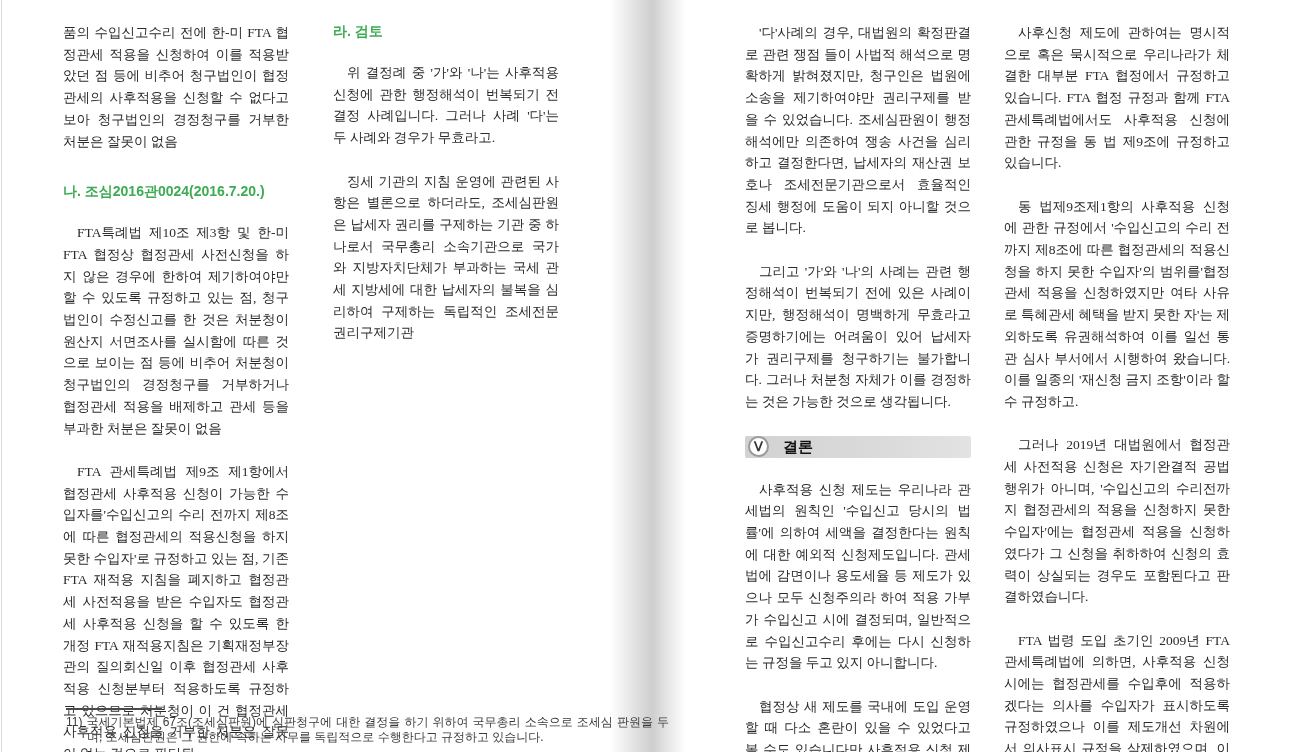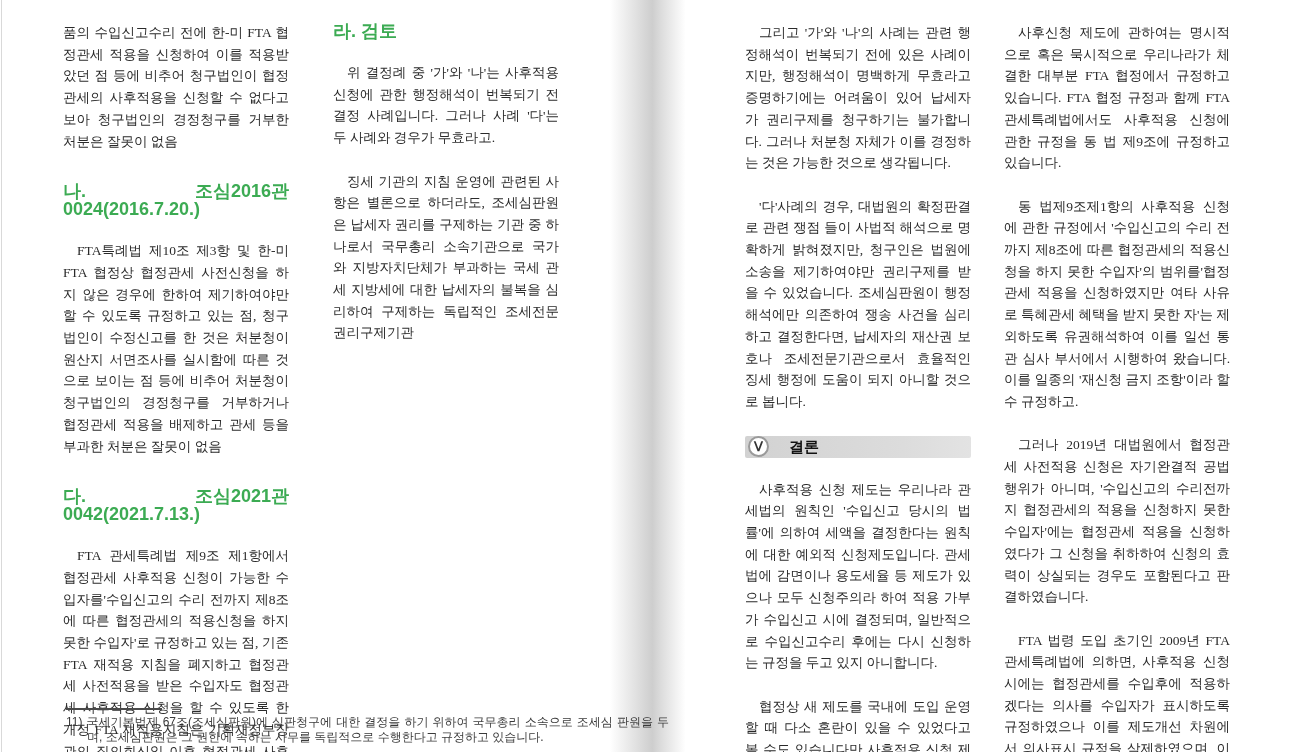--- a/index.html
+++ b/index.html
@@ -14,38 +14,38 @@
   }
   .col{position:absolute;top:22px;font-size:13.5px;line-height:21.7px;text-align:justify;}
   .col p{margin:0 0 21.7px 0;text-indent:14px;}
   .col p.no-indent{text-indent:0;}
   .col1{left:63px;width:226px;}
   .col2{left:333px;width:226px;}
   .col3{left:745px;width:226px;}
   .col4{left:1004px;width:226px;}
   .case-heading{
     font-family:"Liberation Sans","DejaVu Sans",sans-serif;font-weight:bold;
-    color:#3cab53;font-size:18px;line-height:18px;margin:30px 0 22px 0;text-indent:0;
+    color:#3cab53;font-size:14px;line-height:18px;margin:30px 0 22px 0;text-indent:0;
   }
   .col .case-heading:first-child{margin-top:0;}
   .section-bar{
     height:22px;margin:23px 0 21px 0;border-radius:2px;
     background:linear-gradient(90deg,#d2d2d2 0%,#dcdcdc 70%,#e3e3e3 100%);
     display:flex;align-items:center;
   }
   .numeral-badge{
     width:21px;height:21px;box-sizing:border-box;border-radius:50%;
     background:#ffffff;border:2px solid #9a9a9a;margin-left:3px;
     display:flex;align-items:center;justify-content:center;
     font-family:"Liberation Serif",serif;font-size:13px;font-weight:bold;color:#333333;
     text-indent:0;
   }
   .section-label{
     font-family:"Liberation Sans","DejaVu Sans",sans-serif;font-weight:bold;
-    font-size:15px;color:#111111;margin-left:20px;text-indent:0;
+    font-size:15px;color:#111111;margin-left:14px;text-indent:0;
   }
   .footnote-rule{position:absolute;left:66px;top:708px;width:96px;height:2px;background:#4a4a4a;}
   .footnote{
     position:absolute;left:66px;top:715px;width:582px;
     font-family:"Liberation Sans","DejaVu Sans",sans-serif;
     font-size:12px;line-height:14.5px;color:#3a3a3a;
     padding-left:21px;text-indent:-21px;text-align:justify;
   }
 </style>
 </head>
@@ -53,36 +53,35 @@
 
 <div class="canvas">
 
   <div class="page-edge-left"></div>
   <div class="gutter"></div>
 
   <div class="col col1">
     <p class="no-indent">품의 수입신고수리 전에 한-미 FTA 협정관세 적용을 신청하여 이를 적용받았던 점 등에 비추어 청구법인이 협정관세의 사후적용을 신청할 수 없다고 보아 청구법인의 경정청구를 거부한 처분은 잘못이 없음</p>
     <div class="case-heading">나. 조심2016관0024(2016.7.20.)</div>
     <p>FTA특례법 제10조 제3항 및 한-미 FTA 협정상 협정관세 사전신청을 하지 않은 경우에 한하여 제기하여야만 할 수 있도록 규정하고 있는 점, 청구법인이 수정신고를 한 것은 처분청이 원산지 서면조사를 실시함에 따른 것으로 보이는 점 등에 비추어 처분청이 청구법인의 경정청구를 거부하거나 협정관세 적용을 배제하고 관세 등을 부과한 처분은 잘못이 없음</p>
-    <div class="case-heading">다. 조심2021관0042(2021.7.13.)</div>
     <p>FTA 관세특례법 제9조 제1항에서 협정관세 사후적용 신청이 가능한 수입자를'수입신고의 수리 전까지 제8조에 따른 협정관세의 적용신청을 하지 못한 수입자'로 규정하고 있는 점, 기존 FTA 재적용 지침을 폐지하고 협정관세 사전적용을 받은 수입자도 협정관세 사후적용 신청을 할 수 있도록 한 개정 FTA 재적용지침은 기획재정부장관의 질의회신일 이후 협정관세 사후적용 신청분부터 적용하도록 규정하고 있으므로 처분청이 이 건 협정관세 사후적용 신청을 거부한 처분은 잘못이 없는 것으로 판단됨.</p>
   </div>
 
   <div class="col col2">
     <div class="case-heading">라. 검토</div>
     <p>위 결정례 중 '가'와 '나'는 사후적용 신청에 관한 행정해석이 번복되기 전 결정 사례입니다. 그러나 사례 '다'는 두 사례와 경우가 무효라고.</p>
     <p><span>징세 기관의 지침 운영에 관련된 사항은 별론으로 하더라도, 조세심판원은 납세자 권리를 구제하는 기관 중 하나로서 국무총리 소속기관으로 국가와 지방자치단체가 부과하는 국세 관세 지방세에 대한 납세자의 불복을 심리하여 구제하는 독립적인 조세전문 권리구제기관</span></p>
   </div>
 
   <div class="footnote-rule"></div>
   <div class="footnote">11) 국세기본법제 67조(조세심판원)에 심판청구에 대한 결정을 하기 위하여 국무총리 소속으로 조세심 판원을 두며, 조세심판원은 그 권한에 속하는 사무를 독립적으로 수행한다고 규정하고 있습니다.</div>
 
   <div class="col col3">
+    <p>'다'사례의 경우, 대법원의 확정판결로 관련 쟁점 들이 사법적 해석으로 명확하게 밝혀졌지만, 청구인은 법원에 소송을 제기하여야만 권리구제를 받을 수 있었습니다. 조세심판원이 행정해석에만 의존하여 쟁송 사건을 심리하고 결정한다면, 납세자의 재산권 보호나 조세전문기관으로서 효율적인 징세 행정에 도움이 되지 아니할 것으로 봅니다.</p>
     <p>그리고 '가'와 '나'의 사례는 관련 행정해석이 번복되기 전에 있은 사례이지만, 행정해석이 명백하게 무효라고 증명하기에는 어려움이 있어 납세자가 권리구제를 청구하기는 불가합니다. 그러나 처분청 자체가 이를 경정하는 것은 가능한 것으로 생각됩니다.</p>
-    <p>'다'사례의 경우, 대법원의 확정판결로 관련 쟁점 들이 사법적 해석으로 명확하게 밝혀졌지만, 청구인은 법원에 소송을 제기하여야만 권리구제를 받을 수 있었습니다. 조세심판원이 행정해석에만 의존하여 쟁송 사건을 심리하고 결정한다면, 납세자의 재산권 보호나 조세전문기관으로서 효율적인 징세 행정에 도움이 되지 아니할 것으로 봅니다.</p>
     <div class="section-bar">
       <span class="numeral-badge">Ⅴ</span>
       <span class="section-label">결론</span>
     </div>
     <p>사후적용 신청 제도는 우리나라 관세법의 원칙인 '수입신고 당시의 법률'에 의하여 세액을 결정한다는 원칙에 대한 예외적 신청제도입니다. 관세법에 감면이나 용도세율 등 제도가 있으나 모두 신청주의라 하여 적용 가부가 수입신고 시에 결정되며, 일반적으로 수입신고수리 후에는 다시 신청하는 규정을 두고 있지 아니합니다.</p>
     <p>협정상 새 제도를 국내에 도입 운영할 때 다소 혼란이 있을 수 있었다고 볼 수도 있습니다만 사후적용 신청 제도를 국내 제도와 같은 개념으로 보아 관련 규정을 해석 적용한 것은 협정 규정이나 FTA 관세특례법령 자체 규정을 잘못 해석 적용한 것으로 봅니다.</p>
   </div>
 
   <div class="col col4">
     <p>사후신청 제도에 관하여는 명시적으로 혹은 묵시적으로 우리나라가 체결한 대부분 FTA 협정에서 규정하고 있습니다. FTA 협정 규정과 함께 FTA 관세특례법에서도 사후적용 신청에 관한 규정을 동 법 제9조에 규정하고 있습니다.</p>

